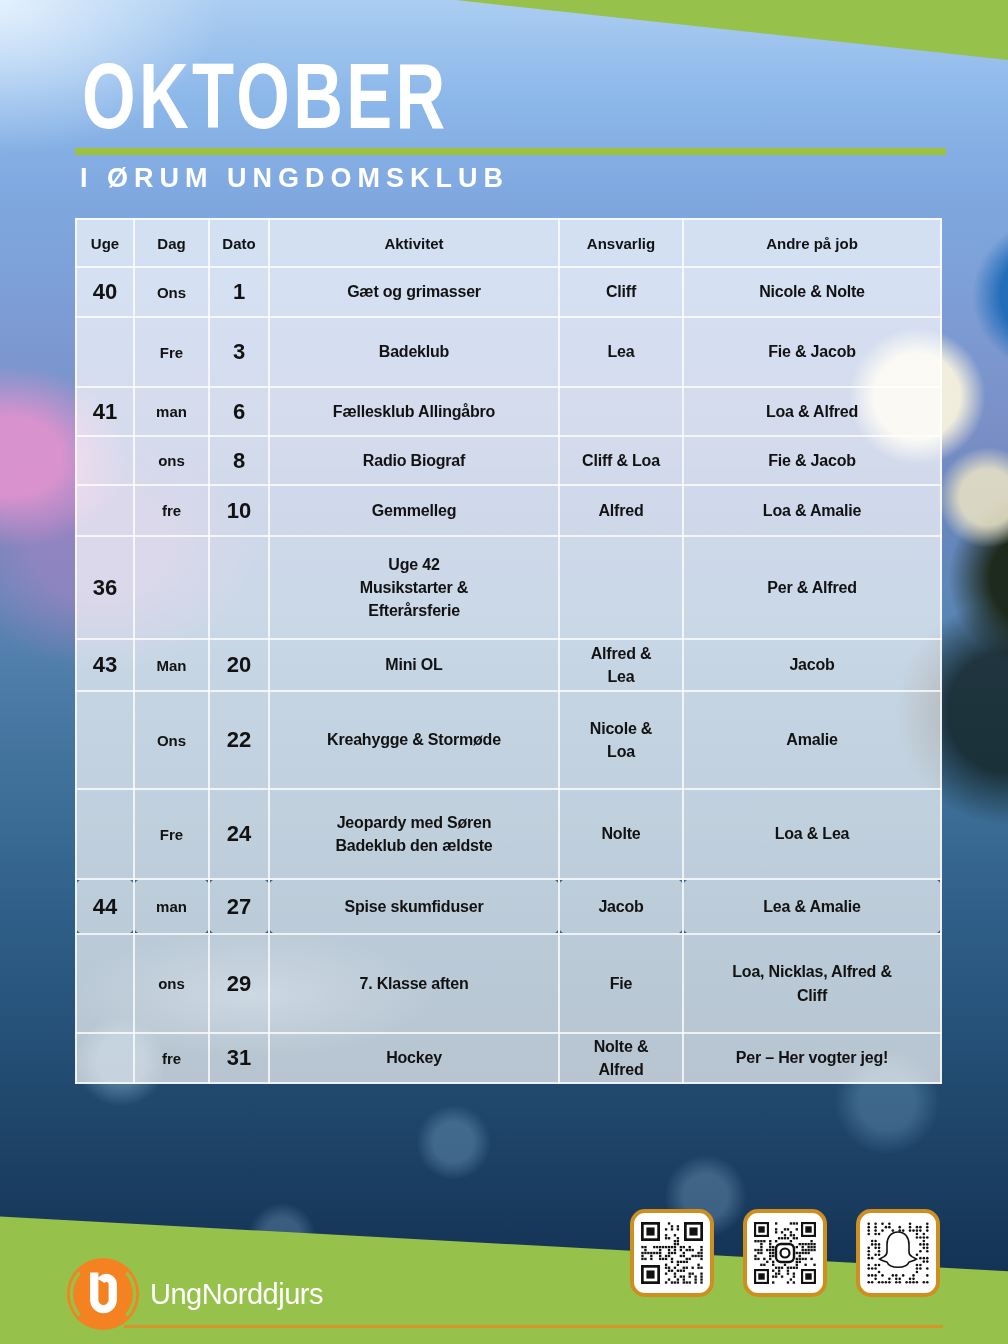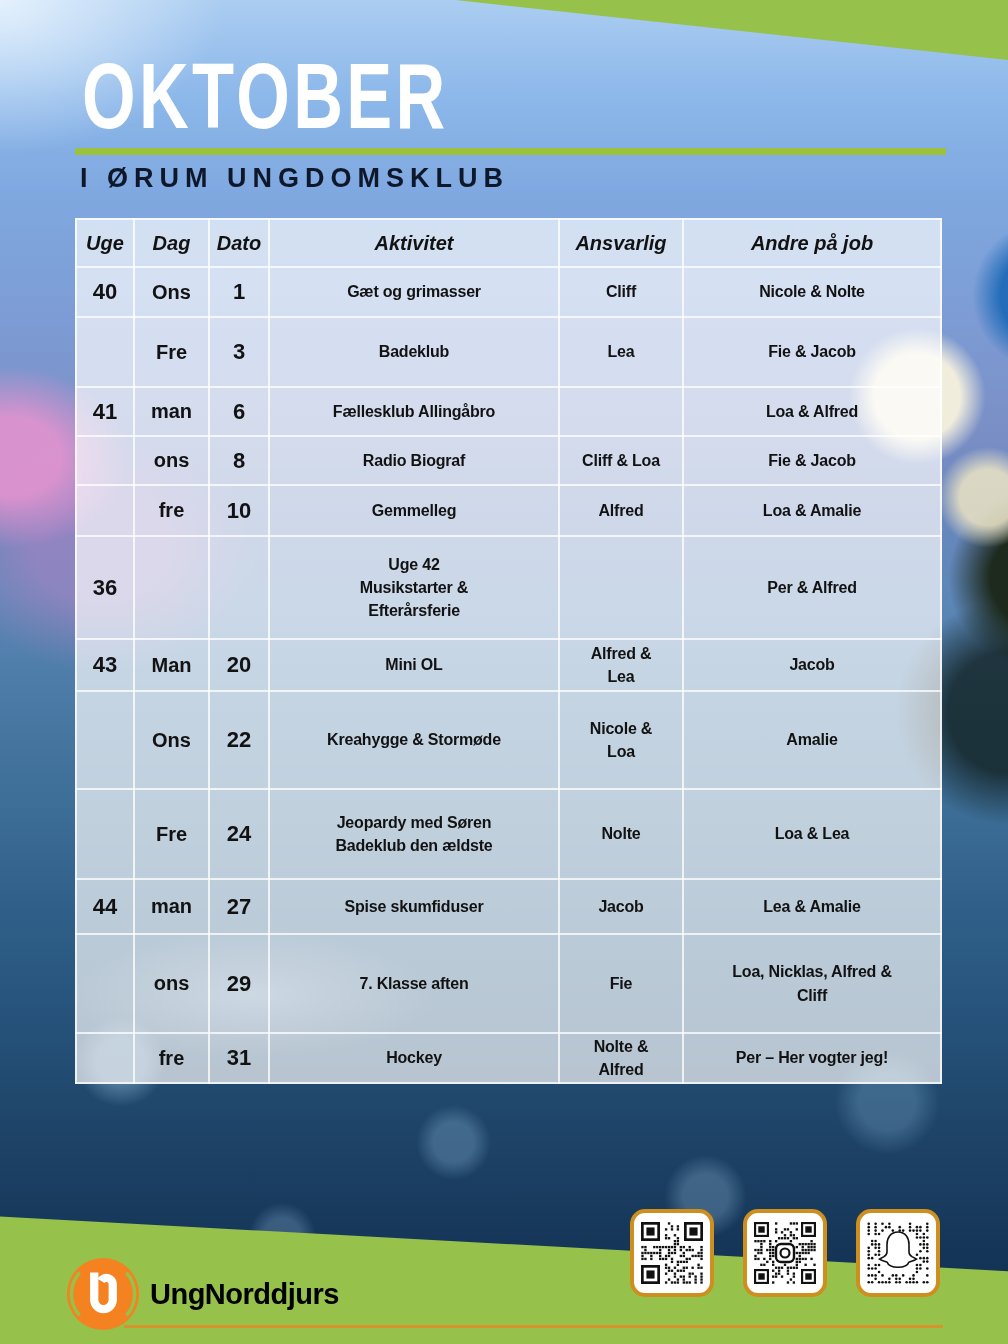--- a/index.html
+++ b/index.html
@@ -29,60 +29,60 @@
   
   .band-top{position:absolute;left:0;top:0;width:1008px;height:60px;
     background:#96c14b;clip-path:polygon(45.2% 0,100% 0,100% 100%);}
   .band-bottom{position:absolute;left:0;bottom:0;width:1008px;height:130px;
     background:#96c14b;clip-path:polygon(0 2%,100% 44%,100% 100%,0 100%);}
 
   
   .title{position:absolute;left:82px;top:44px;color:#fff;font-weight:800;
     font-size:82px;letter-spacing:4px;transform:scale(.84,1.12);transform-origin:left top;white-space:nowrap;}
   .title-line{position:absolute;left:75px;top:148px;width:871px;height:7px;background:#9cc13c;}
-  .subtitle{position:absolute;left:80px;top:163px;color:#0f172a;font-weight:700;
+  .subtitle{position:absolute;left:80px;top:163px;color:#ffffff;font-weight:700;
     font-size:27px;letter-spacing:6px;white-space:nowrap;}
 
   
   .sched{position:absolute;left:75px;top:218px;border-collapse:collapse;table-layout:fixed;width:865px;}
   .sched th,.sched td{border:2px solid rgba(255,255,255,.92);text-align:center;vertical-align:middle;
     color:#121212;white-space:pre-line;padding:0 4px;overflow:hidden;}
-  .sched th{background:rgba(233,241,248,.78);font-size:20px;font-weight:700;height:46px;font-style:italic;}
+  .sched th{background:rgba(233,241,248,.78);font-size:15px;font-weight:700;height:46px;}
   .sched td{background:rgba(255,255,255,.68);font-weight:700;}
   .c-uge{font-size:22px;}
-  .c-dag{font-size:20px;}
+  .c-dag{font-size:15px;}
   .c-dato{font-size:22px;}
   .c-aktivitet,.c-ansvarlig,.c-andre{font-size:16px;line-height:1.45;letter-spacing:-.2px;}
   tbody tr:nth-child(1) td{height:48px;}
   tbody tr:nth-child(2) td{height:68px;}
   tbody tr:nth-child(3) td{height:47px;}
   tbody tr:nth-child(4) td{height:47px;}
   tbody tr:nth-child(5) td{height:49px;}
   tbody tr:nth-child(6) td{height:101px;}
   tbody tr:nth-child(7) td{height:50px;}
   tbody tr:nth-child(8) td{height:96px;}
   tbody tr:nth-child(9) td{height:88px;}
-  tbody tr:nth-child(10) td{height:53px;}
+  tbody tr:nth-child(10) td{height:53px;border-radius:8px;}
   tbody tr:nth-child(11) td{height:97px;}
   tbody tr:nth-child(12) td{height:48px;}
 
   
   .qr-strip{position:absolute;left:630px;top:1209px;display:flex;gap:29px;}
   .qr-card{position:relative;width:76px;height:80px;background:#fff;border:4px solid #cf8f1f;
     border-radius:15px;display:flex;align-items:center;justify-content:center;}
   .qr-tab{position:absolute;left:50%;top:-28px;transform:translateX(-50%);width:34px;height:34px;
     background:#cf8f1f;border-radius:8px;display:flex;align-items:center;justify-content:center;z-index:-1;}
   .qr-tab .fb-f{color:#fff;font-weight:800;font-size:21px;font-family:"Liberation Serif",serif;}
   .ig-glyph{width:15px;height:15px;border:2px solid #fff;border-radius:4px;position:relative;}
   .ig-glyph:before{content:"";position:absolute;left:3.5px;top:3.5px;width:4px;height:4px;border:2px solid #fff;border-radius:50%;}
   .ig-glyph:after{content:"";position:absolute;right:1px;top:1px;width:2px;height:2px;background:#fff;border-radius:50%;}
 
   
   .logo{position:absolute;left:64px;top:1254px;width:78px;height:80px;}
-  .logo-text{position:absolute;left:150px;top:1278px;color:#000000;font-weight:700;font-size:29px;letter-spacing:-.5px;text-align:center;}
+  .logo-text{position:absolute;left:150px;top:1278px;color:#ffffff;font-weight:400;font-size:29px;letter-spacing:-.5px;text-align:center;}
   .footer-line{position:absolute;left:124px;top:1325px;width:819px;height:3px;background:#d6952c;}
 </style>
 </head>
 <body>
 
 <div class="poster">
   <div class="bg"></div>
   <div class="band-top"></div>
   <div class="band-bottom"></div>
 

